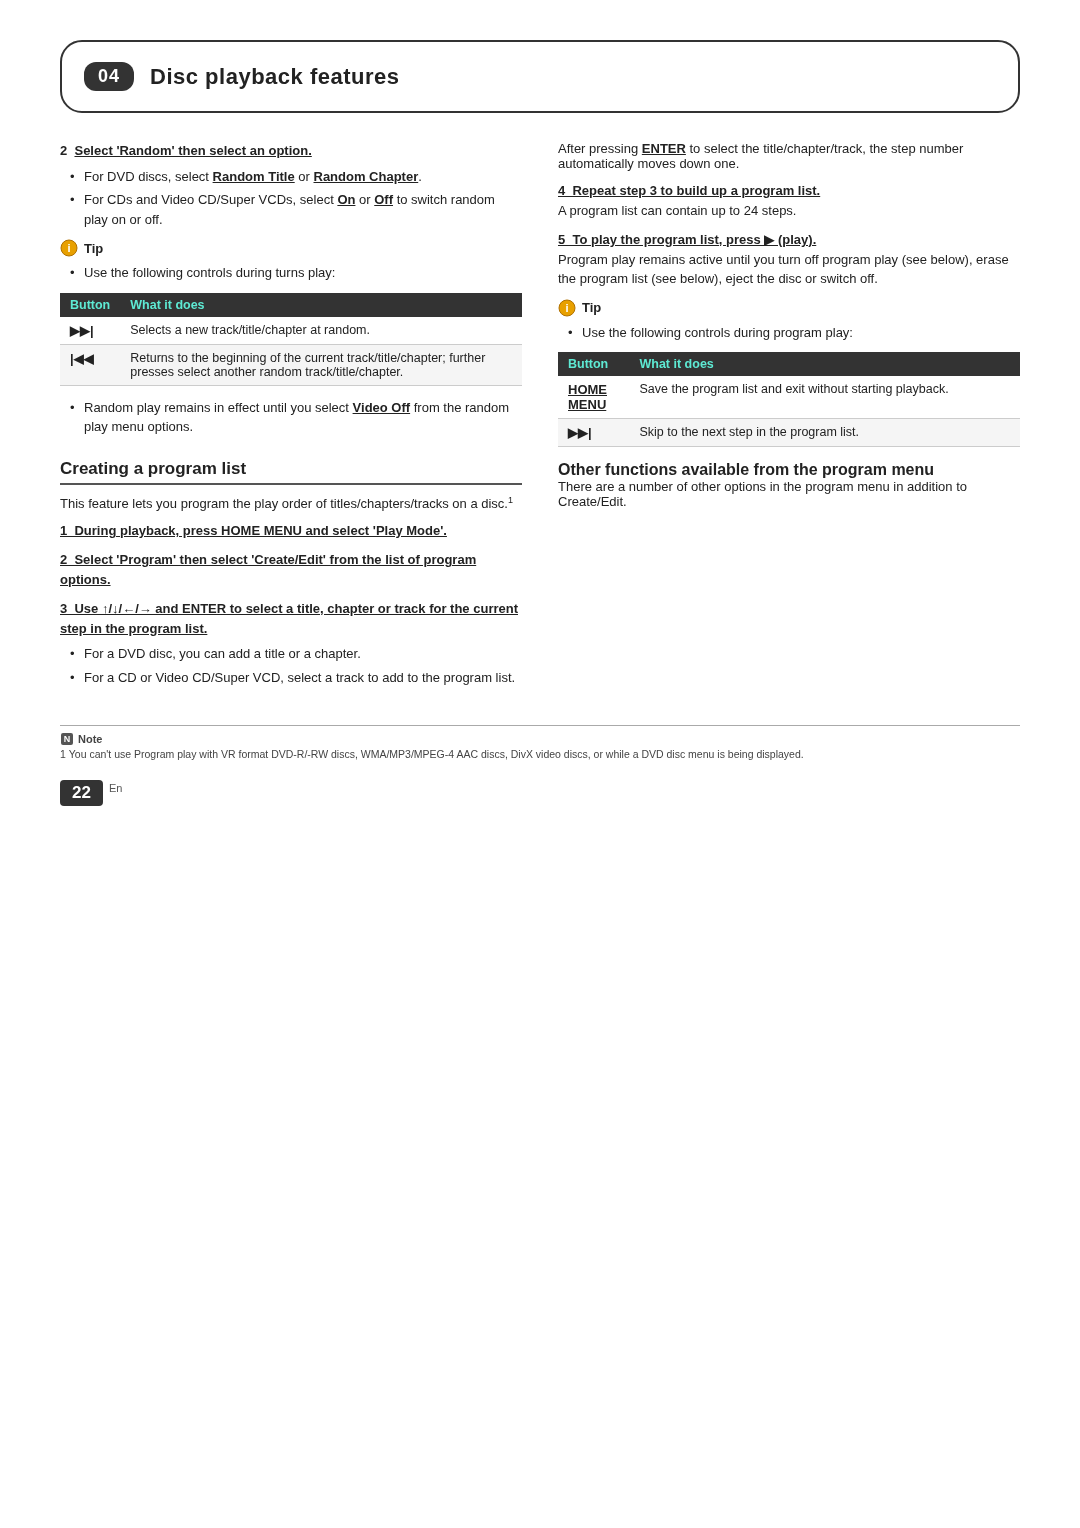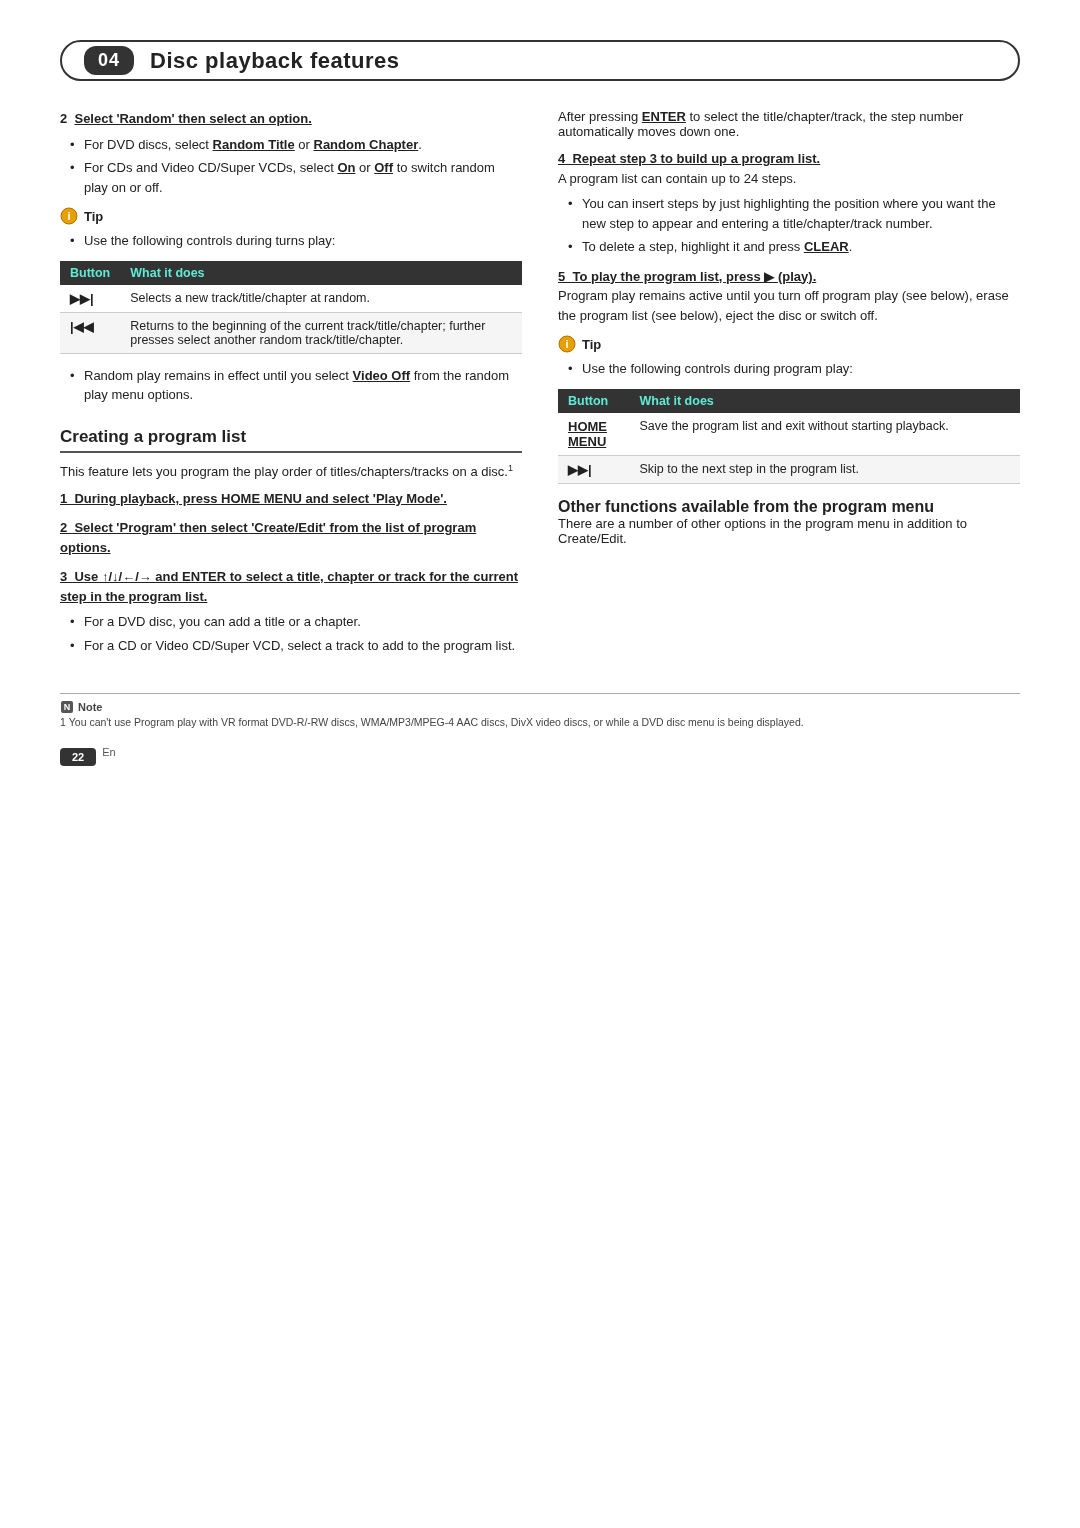--- a/index.html
+++ b/index.html
@@ -12,21 +12,21 @@
       min-height: 1528px;
       padding: 40px 60px 40px 60px;
     }
 
     
     .chapter-header {
       display: flex;
       align-items: center;
       border: 2px solid #333;
       border-radius: 22px;
-      padding: 4px 22px;
+      padding: 20px 22px;
       margin-bottom: 28px;
       background: #fff;
     }
     .chapter-number {
       background: #333;
       color: #fff;
       font-size: 18px;
       font-weight: bold;
       padding: 4px 14px;
       border-radius: 12px;
@@ -164,21 +164,21 @@
       font-size: 11px;
       display: flex;
       align-items: center;
       gap: 4px;
       margin-bottom: 2px;
     }
     .page-number-box {
       display: inline-block;
       background: #333;
       color: #fff;
-      font-size: 11px;
+      font-size: 17px;
       font-weight: bold;
       padding: 3px 12px;
       border-radius: 4px;
       margin-top: 10px;
     }
     .page-en {
       font-size: 11px;
       color: #555;
       margin-left: 6px;
       text-align: center;
@@ -273,24 +273,20 @@
 
   </div>
 
   <div class="col-right">
 
     <p>After pressing <b>ENTER</b> to select the title/chapter/track, the step number automatically moves down one.</p>
 
     <div class="step" style="margin-top:10px;">
       <b>4&nbsp;&nbsp;Repeat step 3 to build up a program list.</b>
       <p>A program list can contain up to 24 steps.</p>
-      <ul class="bullet-list">
-        <li>You can insert steps by just highlighting the position where you want the new step to appear and entering a title/chapter/track number.</li>
-        <li>To delete a step, highlight it and press <b>CLEAR</b>.</li>
-      </ul>
     </div>
 
     <div class="step">
       <b>5&nbsp;&nbsp;To play the program list, press ▶ (play).</b>
       <p>Program play remains active until you turn off program play (see below), erase the program list (see below), eject the disc or switch off.</p>
     </div>
 
     <div class="tip-box" style="margin-top:10px;">
       <div class="tip-header">
         <svg class="tip-icon" viewBox="0 0 18 18">

